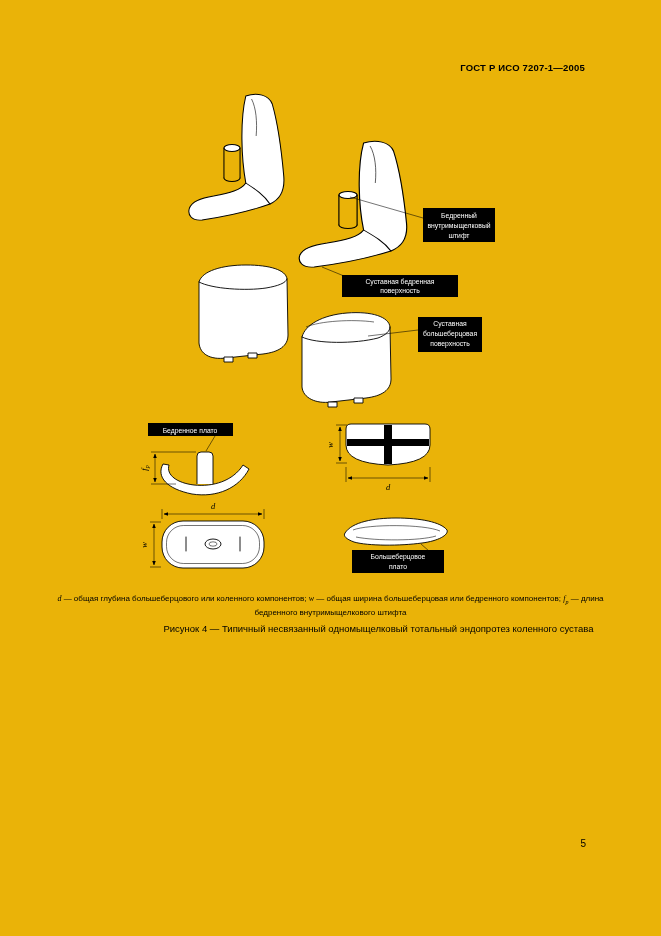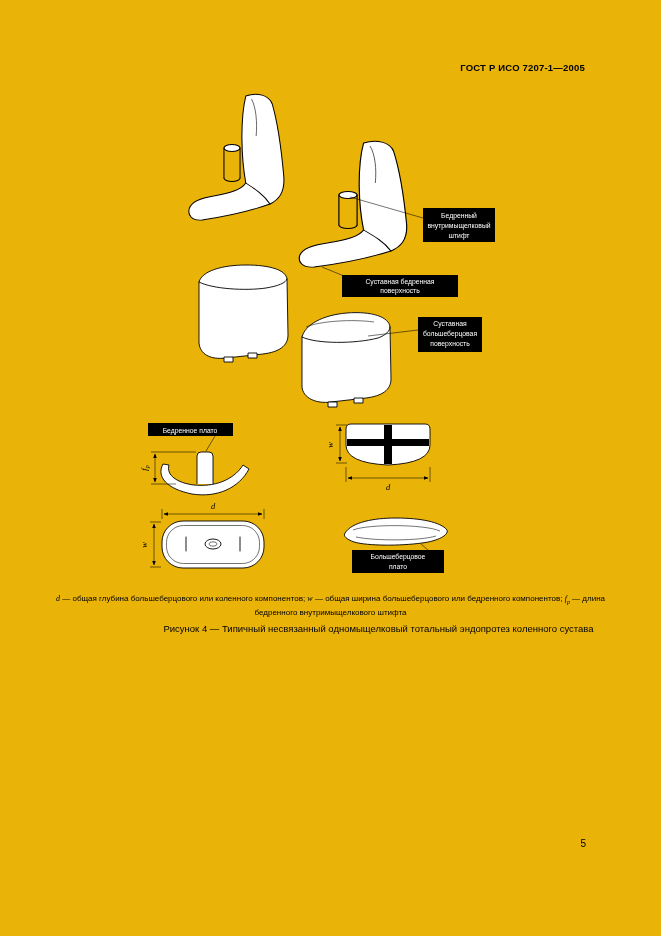--- a/index.html
+++ b/index.html
@@ -161,21 +161,21 @@
     </g>
 
     <g>
       <path class="thin" d="M 429,466 L 421,459"></path>
       <rect class="blackbox" x="352" y="465" width="92" height="23"></rect>
       <text class="callout-text" x="398" y="474" text-anchor="middle">Большеберцовое</text>
       <text class="callout-text" x="398" y="483.5" text-anchor="middle">плато</text>
     </g>
   </svg>
 
-  <p class="legend"><i>d</i><span> — общая глубина большеберцового или коленного компонентов; </span><i>w</i><span> — общая ширина большеберцового или бедренного компонентов; </span><i><span>f</span><sub>p</sub></i><span> — длина бедренного внутримыщелкового штифта</span></p>
+  <p class="legend"><i>d</i><span> — общая глубина большеберцового или коленного компонентов; </span><i>w</i><span> — общая ширина большеберцовая или бедренного компонентов; </span><i><span>f</span><sub>p</sub></i><span> — длина бедренного внутримыщелкового штифта</span></p>
 
   <div class="caption">
     <div>Рисунок 4 — Типичный несвязанный одномыщелковый тотальный эндопротез коленного сустава</div>
   </div>
 
   <div class="page-number">5</div>
 
 </div>
 
 </body></html>

